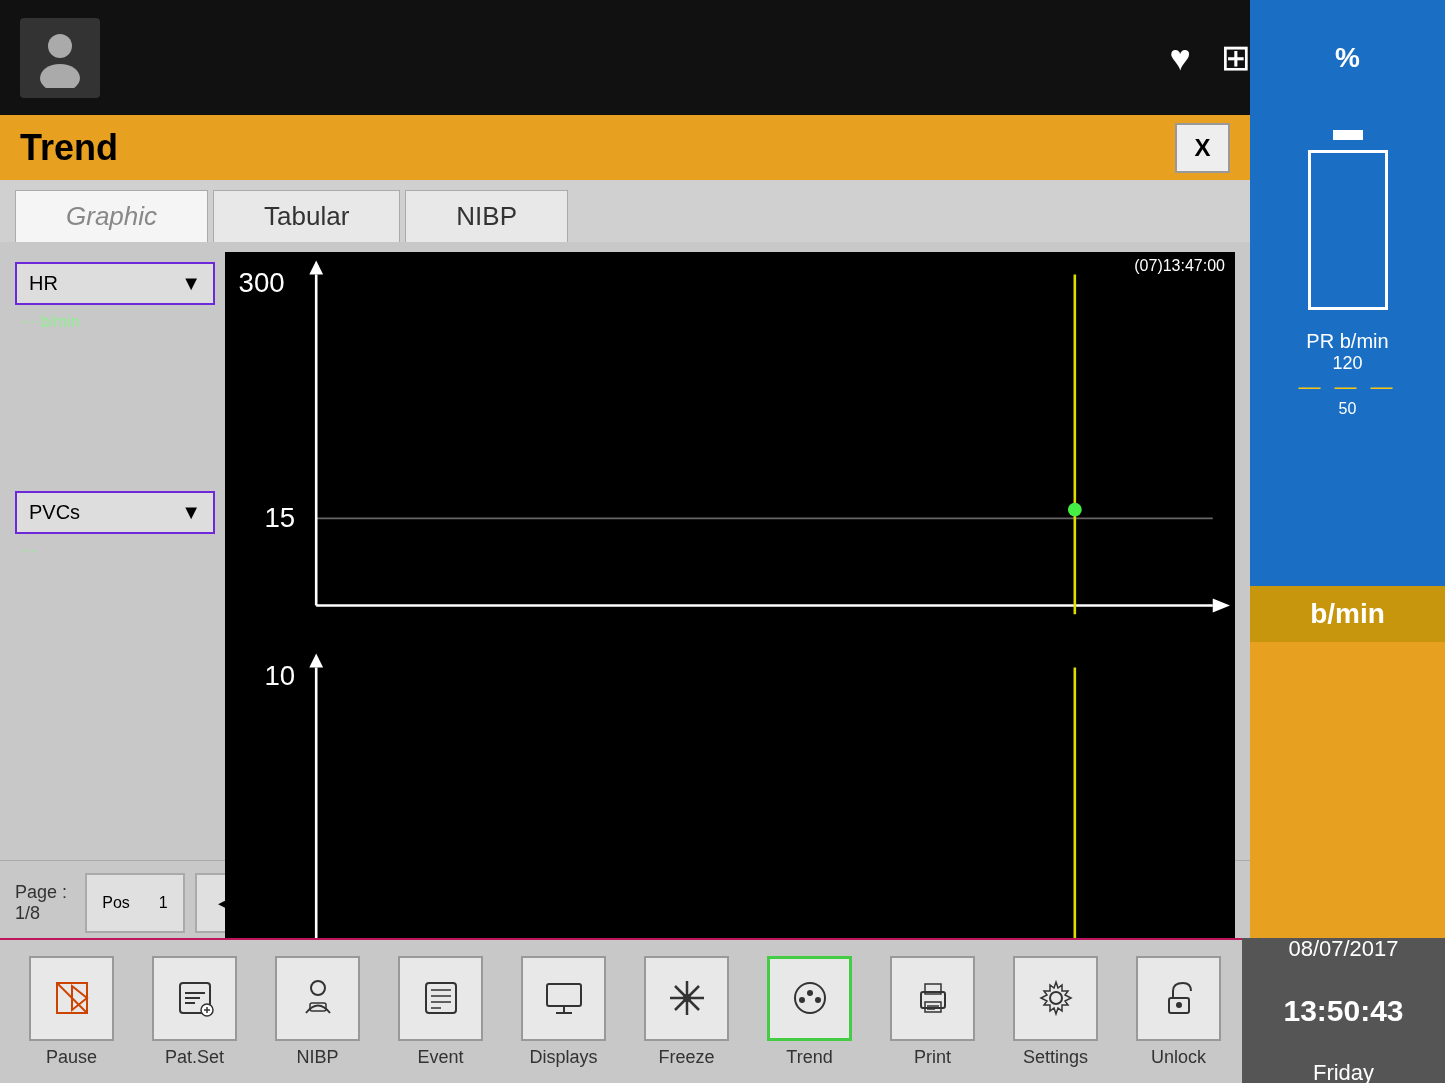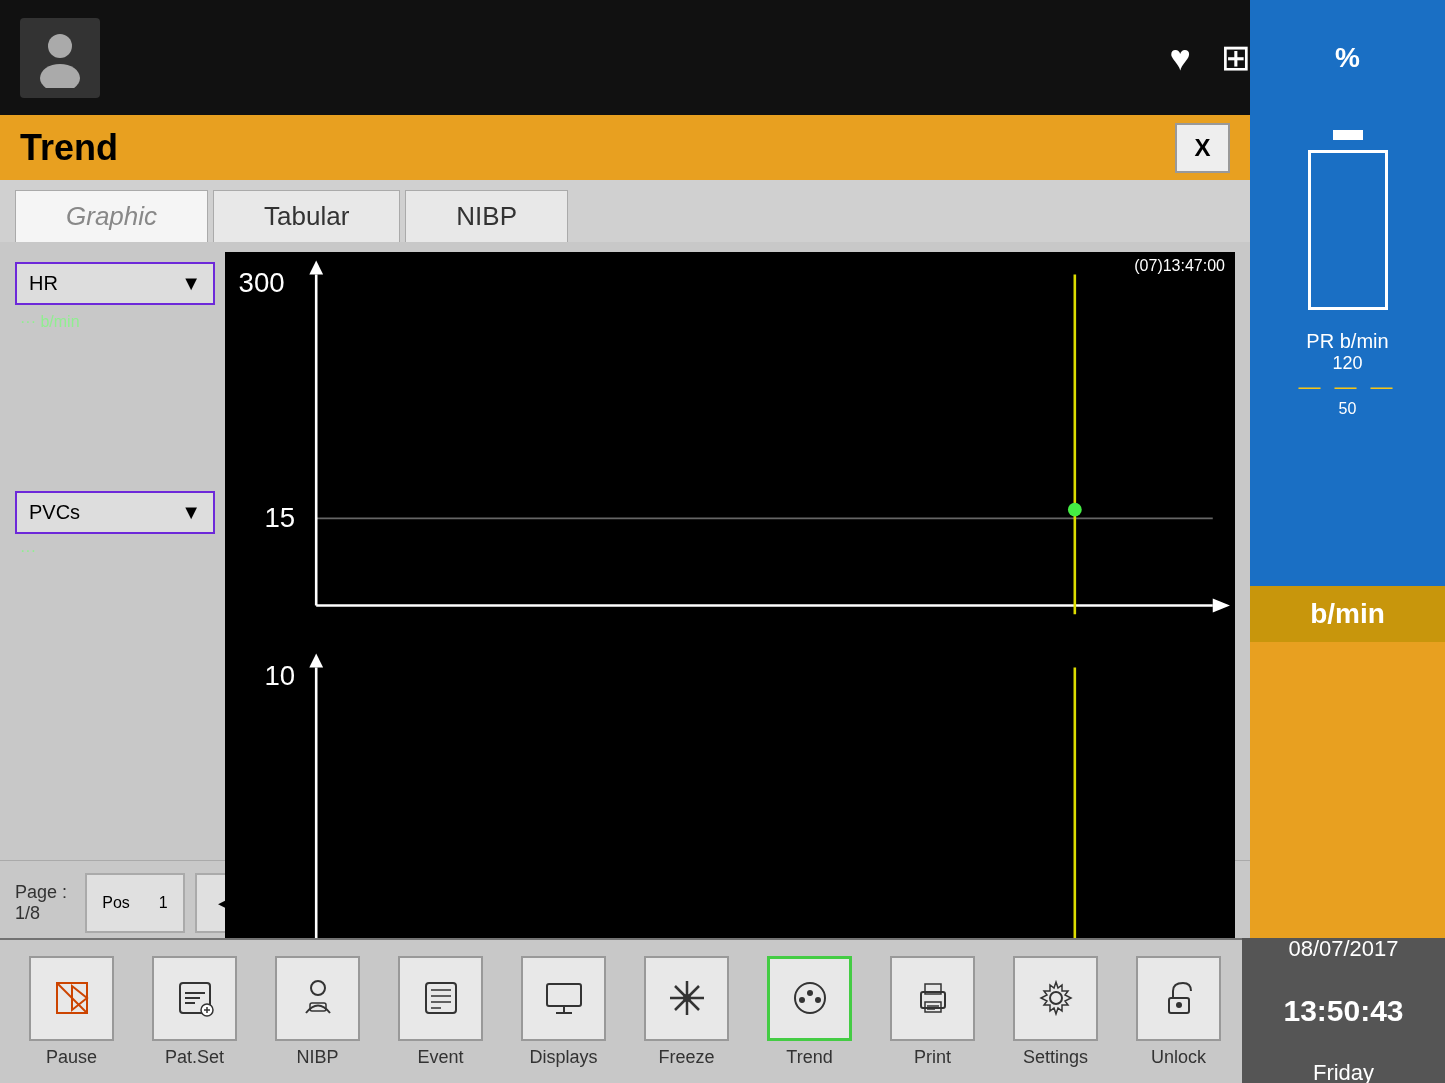--- a/index.html
+++ b/index.html
@@ -286,21 +286,21 @@
       position: absolute;
       bottom: 0;
       left: 0;
       right: 195px;
       height: 145px;
       background: #c8c8c8;
       display: flex;
       align-items: center;
       justify-content: space-around;
       padding: 10px;
-      border-top: 2px solid #737373;
+      border-top: 2px solid #be185d;
     }
     .tool-btn {
       display: flex;
       flex-direction: column;
       align-items: center;
       gap: 6px;
       cursor: pointer;
       min-width: 90px;
     }
     .tool-icon-box {

